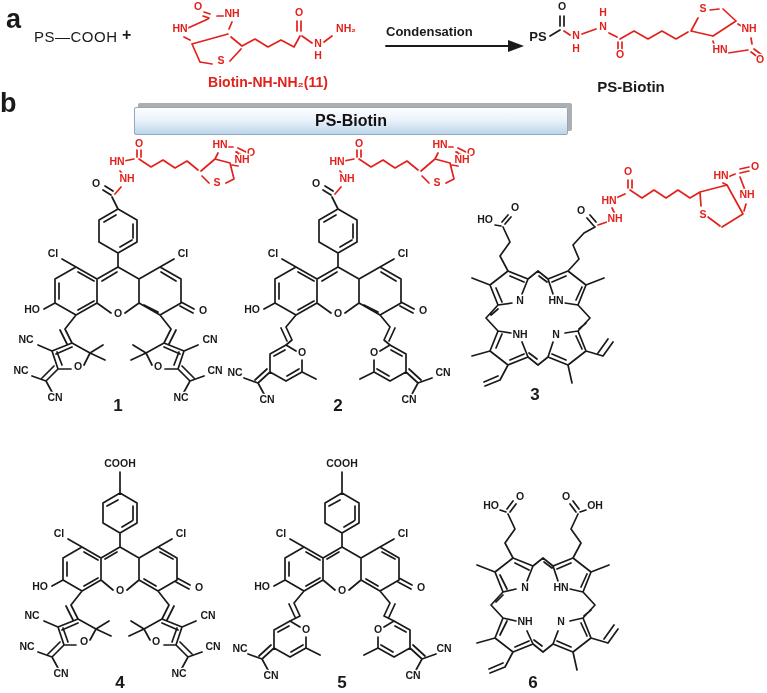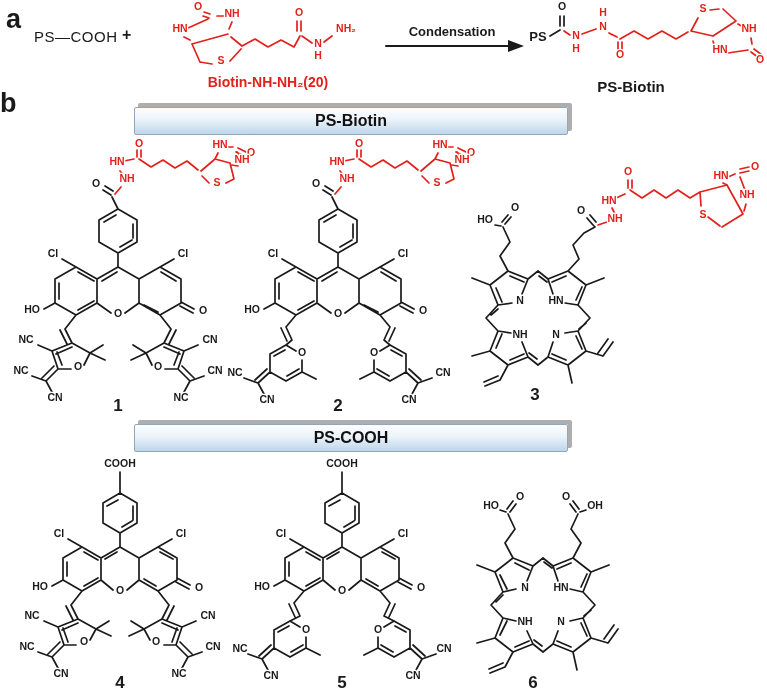--- a/index.html
+++ b/index.html
@@ -4,21 +4,21 @@
 <style>
   html,body{margin:0;padding:0;background:#fff;}
   #canvas{position:relative;width:767px;height:693px;background:#ffffff;overflow:hidden;
           font-family:"Liberation Sans","DejaVu Sans",sans-serif;color:#1a1a1a;}
   .abs{position:absolute;}
   .panel-label{font-size:27px;font-weight:bold;line-height:1;}
   .formula{font-size:15px;font-weight:normal;letter-spacing:.5px;}
   .plus{font-size:16px;font-weight:bold;}
   .red-label{color:#e3211c;font-size:14px;font-weight:bold;text-align:center;}
   .black-label{font-size:15px;font-weight:bold;text-align:center;}
-  .arrow-label{font-size:13px;font-weight:bold;text-align:center;}
+  .arrow-label{font-size:13px;font-weight:bold;}
   .banner{position:absolute;left:134px;width:432px;height:26px;
           background:linear-gradient(180deg,#fdfeff 0%,#ebf3fa 45%,#bdd6ea 100%);
           border:1px solid #8fa8bd;border-radius:2px;
           box-shadow:4px -4px 0 0 #aeaeae;
           display:flex;align-items:center;justify-content:center;
           font-size:16px;font-weight:bold;color:#111;}
   svg{overflow:visible;}
   svg path{fill:none;stroke:#1a1a1a;stroke-width:1.7;stroke-linecap:round;stroke-linejoin:round;}
   svg path.red{stroke:#e3211c;}
   svg polygon{fill:#1a1a1a;stroke:none;}
@@ -46,21 +46,21 @@
     <text class="red" x="58" y="8">O</text>
     <text class="red" x="92" y="15">NH</text>
     <text class="red" x="40" y="30">HN</text>
     <text class="red" x="81" y="62">S</text>
     <text class="red" x="159" y="14">O</text>
     <text class="red" x="178" y="45">N</text>
     <text class="red" x="178" y="57">H</text>
     <text class="red" x="206" y="30">NH₂</text>
   </svg>
 
-  <div class="abs red-label" style="left:148px;top:74px;width:240px">Biotin-NH-NH₂(20)</div>
+  <div class="abs red-label" style="left:148px;top:74px;width:240px">Biotin-NH-NH₂(11)</div>
 
   <div class="abs arrow-label" style="left:386px;top:24px;width:132px">Condensation</div>
   <svg class="abs" style="left:382px;top:24px" width="142" height="30" viewBox="0 0 142 30">
     <path d="M4,22 L128,22" style="stroke-width:2"></path>
     <polygon points="126,16 142,22 126,28"></polygon>
   </svg>
 
   <svg class="abs" style="left:516px;top:0px" width="251" height="80" viewBox="0 0 251 80">
     <g>
       <path d="M34,36 L44,30 M44,26 L44,16 M48,26 L48,16"></path>
@@ -156,23 +156,20 @@
     <text class="red" x="157" y="74">NH</text>
     <text class="red" x="151" y="56">HN</text>
     <text class="red" x="170" y="27">O</text>
     <text class="red" x="263" y="31">HN</text>
     <text class="red" x="297" y="22">O</text>
     <text class="red" x="289" y="50">NH</text>
     <text class="red" x="245" y="70">S</text>
     <text class="num" x="77" y="252">3</text>
   </svg>
 
-  <div class="banner" style="top:424px">
-    <span>PS-COOH</span>
-  </div>
 
   <svg class="abs" style="left:10px;top:455px" width="220" height="238" viewBox="0 0 220 238">
     <g>
       <path d="M110,17 L110,38 M110,38 L127,48 L127,68 L110,78 L93,68 L93,48 Z M123,51 L123,65 M97,51 L108,45 M112,72 L122,66 M110,78 L110,92 M110,92 L91,103 M110,92 L129,103 M91,125 L103,135 M129,125 L117,135 M91,103 L72,92 L53,103 L53,125 L72,136 L91,125 M91,103 L91,125 M129,103 L148,92 L167,103 L167,125 L148,136 L129,125 M129,103 L129,125 M74,97 L88,105 M57,107 L57,121 M74,131 L88,123 M107,97 L95,104 M150,97 L163,104 M134,124 L146,131 M72,92 L58,84 M148,92 L162,84 M53,125 L42,131 M167,123 L180,130 M166,127 L179,134 M72,136 L61,150 M61,150 L68,164 M56,151 L63,165 M68,164 L86,174 M86,174 L80,185 M66,190 L54,190 M54,190 L48,172 M58,187 L53,173 M48,172 L68,164 M52,175 L68,168 M86,174 L99,166 M86,174 L101,181 M48,172 L34,166 M54,190 L42,202 M50,187 L38,199 M42,202 L28,197 M42,202 L48,213 M148,136 L159,150 M159,150 L152,164 M164,151 L157,165 M152,164 L134,174 M134,174 L140,185 M154,190 L166,190 M166,190 L172,172 M162,187 L167,173 M172,172 L152,164 M168,175 L152,168 M134,174 L121,166 M134,174 L119,181 M172,172 L186,166 M166,190 L178,202 M170,187 L182,199 M178,202 L192,197 M178,202 L172,213"></path>
     </g>
     <text x="110" y="12">COOH</text>
     <text x="49" y="82">Cl</text>
     <text x="171" y="82">Cl</text>
     <text x="30" y="135">HO</text>
     <text x="110" y="139">O</text>

